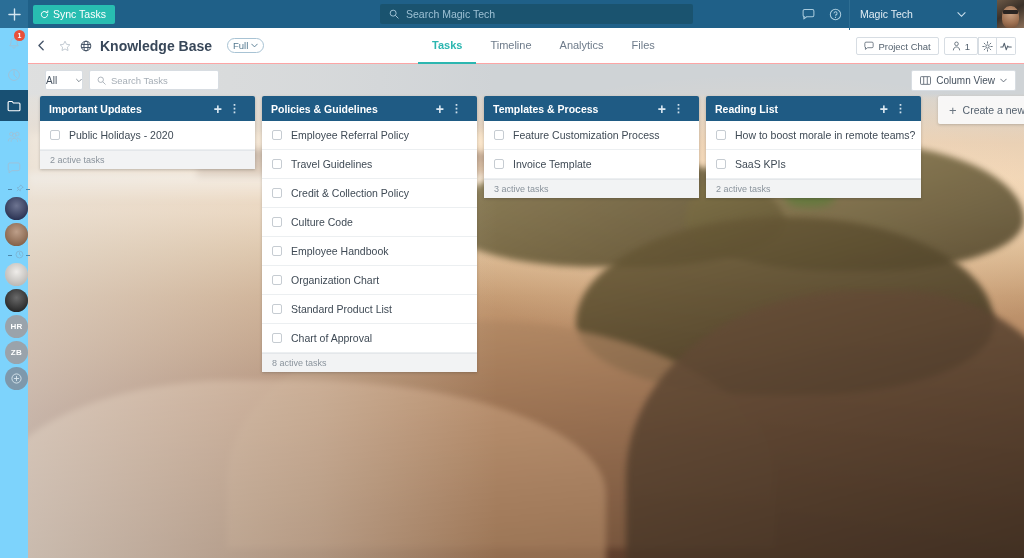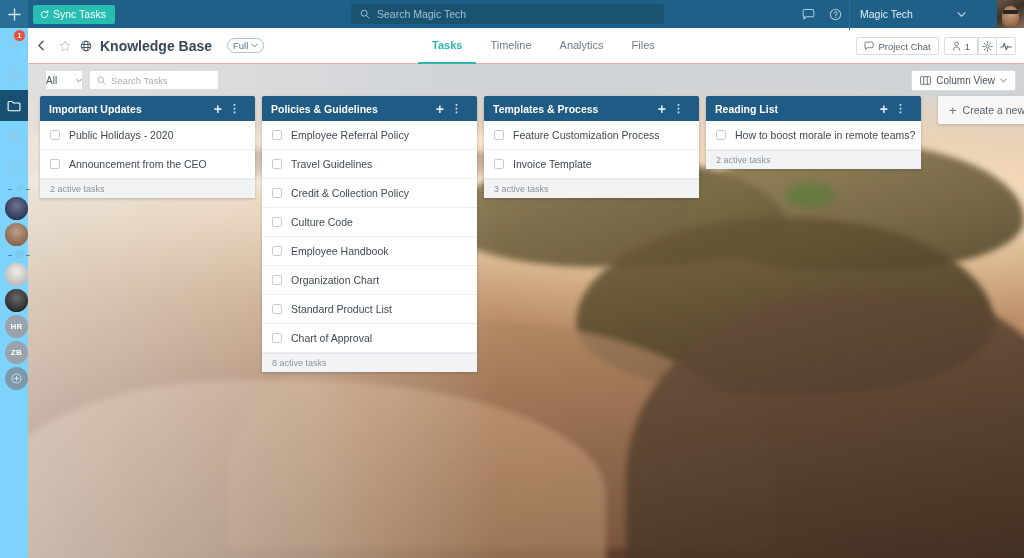--- a/index.html
+++ b/index.html
@@ -62,21 +62,21 @@
     background: #1f6088; z-index: 30;
     display: flex; align-items: center;
   }
   #sync-btn {
     margin-left: 5px; height: 19px; padding: 0 9px 0 7px;
     background: #28bdb1; color: #fff; border-radius: 2px;
     font-size: 10.5px; display: flex; align-items: center; gap: 4px;
     cursor: pointer; white-space: nowrap; text-align: center;
   }
   #topsearch {
-    position: absolute; left: 323px; top: 4px; width: 313px; height: 20px;
+    position: absolute; left: 352px; top: 4px; width: 313px; height: 20px;
     background: #1a536f; border-radius: 2px;
     display: flex; align-items: center; padding-left: 9px; gap: 7px;
     cursor: text;
   }
   #topsearch .ph { color: #9dc0d4; font-size: 10.5px; }
   #top-right {
     position: absolute; right: 0; top: 0; height: 28px;
     display: flex; align-items: center;
   }
   .top-ico {
@@ -292,24 +292,20 @@
           <div class="col-head">
             <span>Important Updates</span>
             <span class="sp"></span>
             <span class="col-plus">+</span>
             <span class="col-dots">⋮</span>
           </div>
           <div class="card">
             <span class="cbx"></span>
             <span class="card-title">Public Holidays - 2020</span>
           </div>
-          <div class="card">
-            <span class="cbx"></span>
-            <span class="card-title">Announcement from the CEO</span>
-          </div>
           <div class="col-foot">2 active tasks</div>
         </div>
         <div class="col">
           <div class="col-head">
             <span>Policies &amp; Guidelines</span>
             <span class="sp"></span>
             <span class="col-plus">+</span>
             <span class="col-dots">⋮</span>
           </div>
           <div class="card">
@@ -366,20 +362,24 @@
         <div class="col">
           <div class="col-head">
             <span>Reading List</span>
             <span class="sp"></span>
             <span class="col-plus">+</span>
             <span class="col-dots">⋮</span>
           </div>
           <div class="card">
             <span class="cbx"></span>
             <span class="card-title">How to boost morale in remote teams?</span>
+          </div>
+          <div class="card">
+            <span class="cbx"></span>
+            <span class="card-title">SaaS KPIs</span>
           </div>
           <div class="col-foot">2 active tasks</div>
         </div>
         <div id="create-col">
           <span style="font-size:13px;line-height:1;color:#6b7682;">+</span>
           <span>Create a new ta</span>
         </div>
       </div>
   </div>
 

